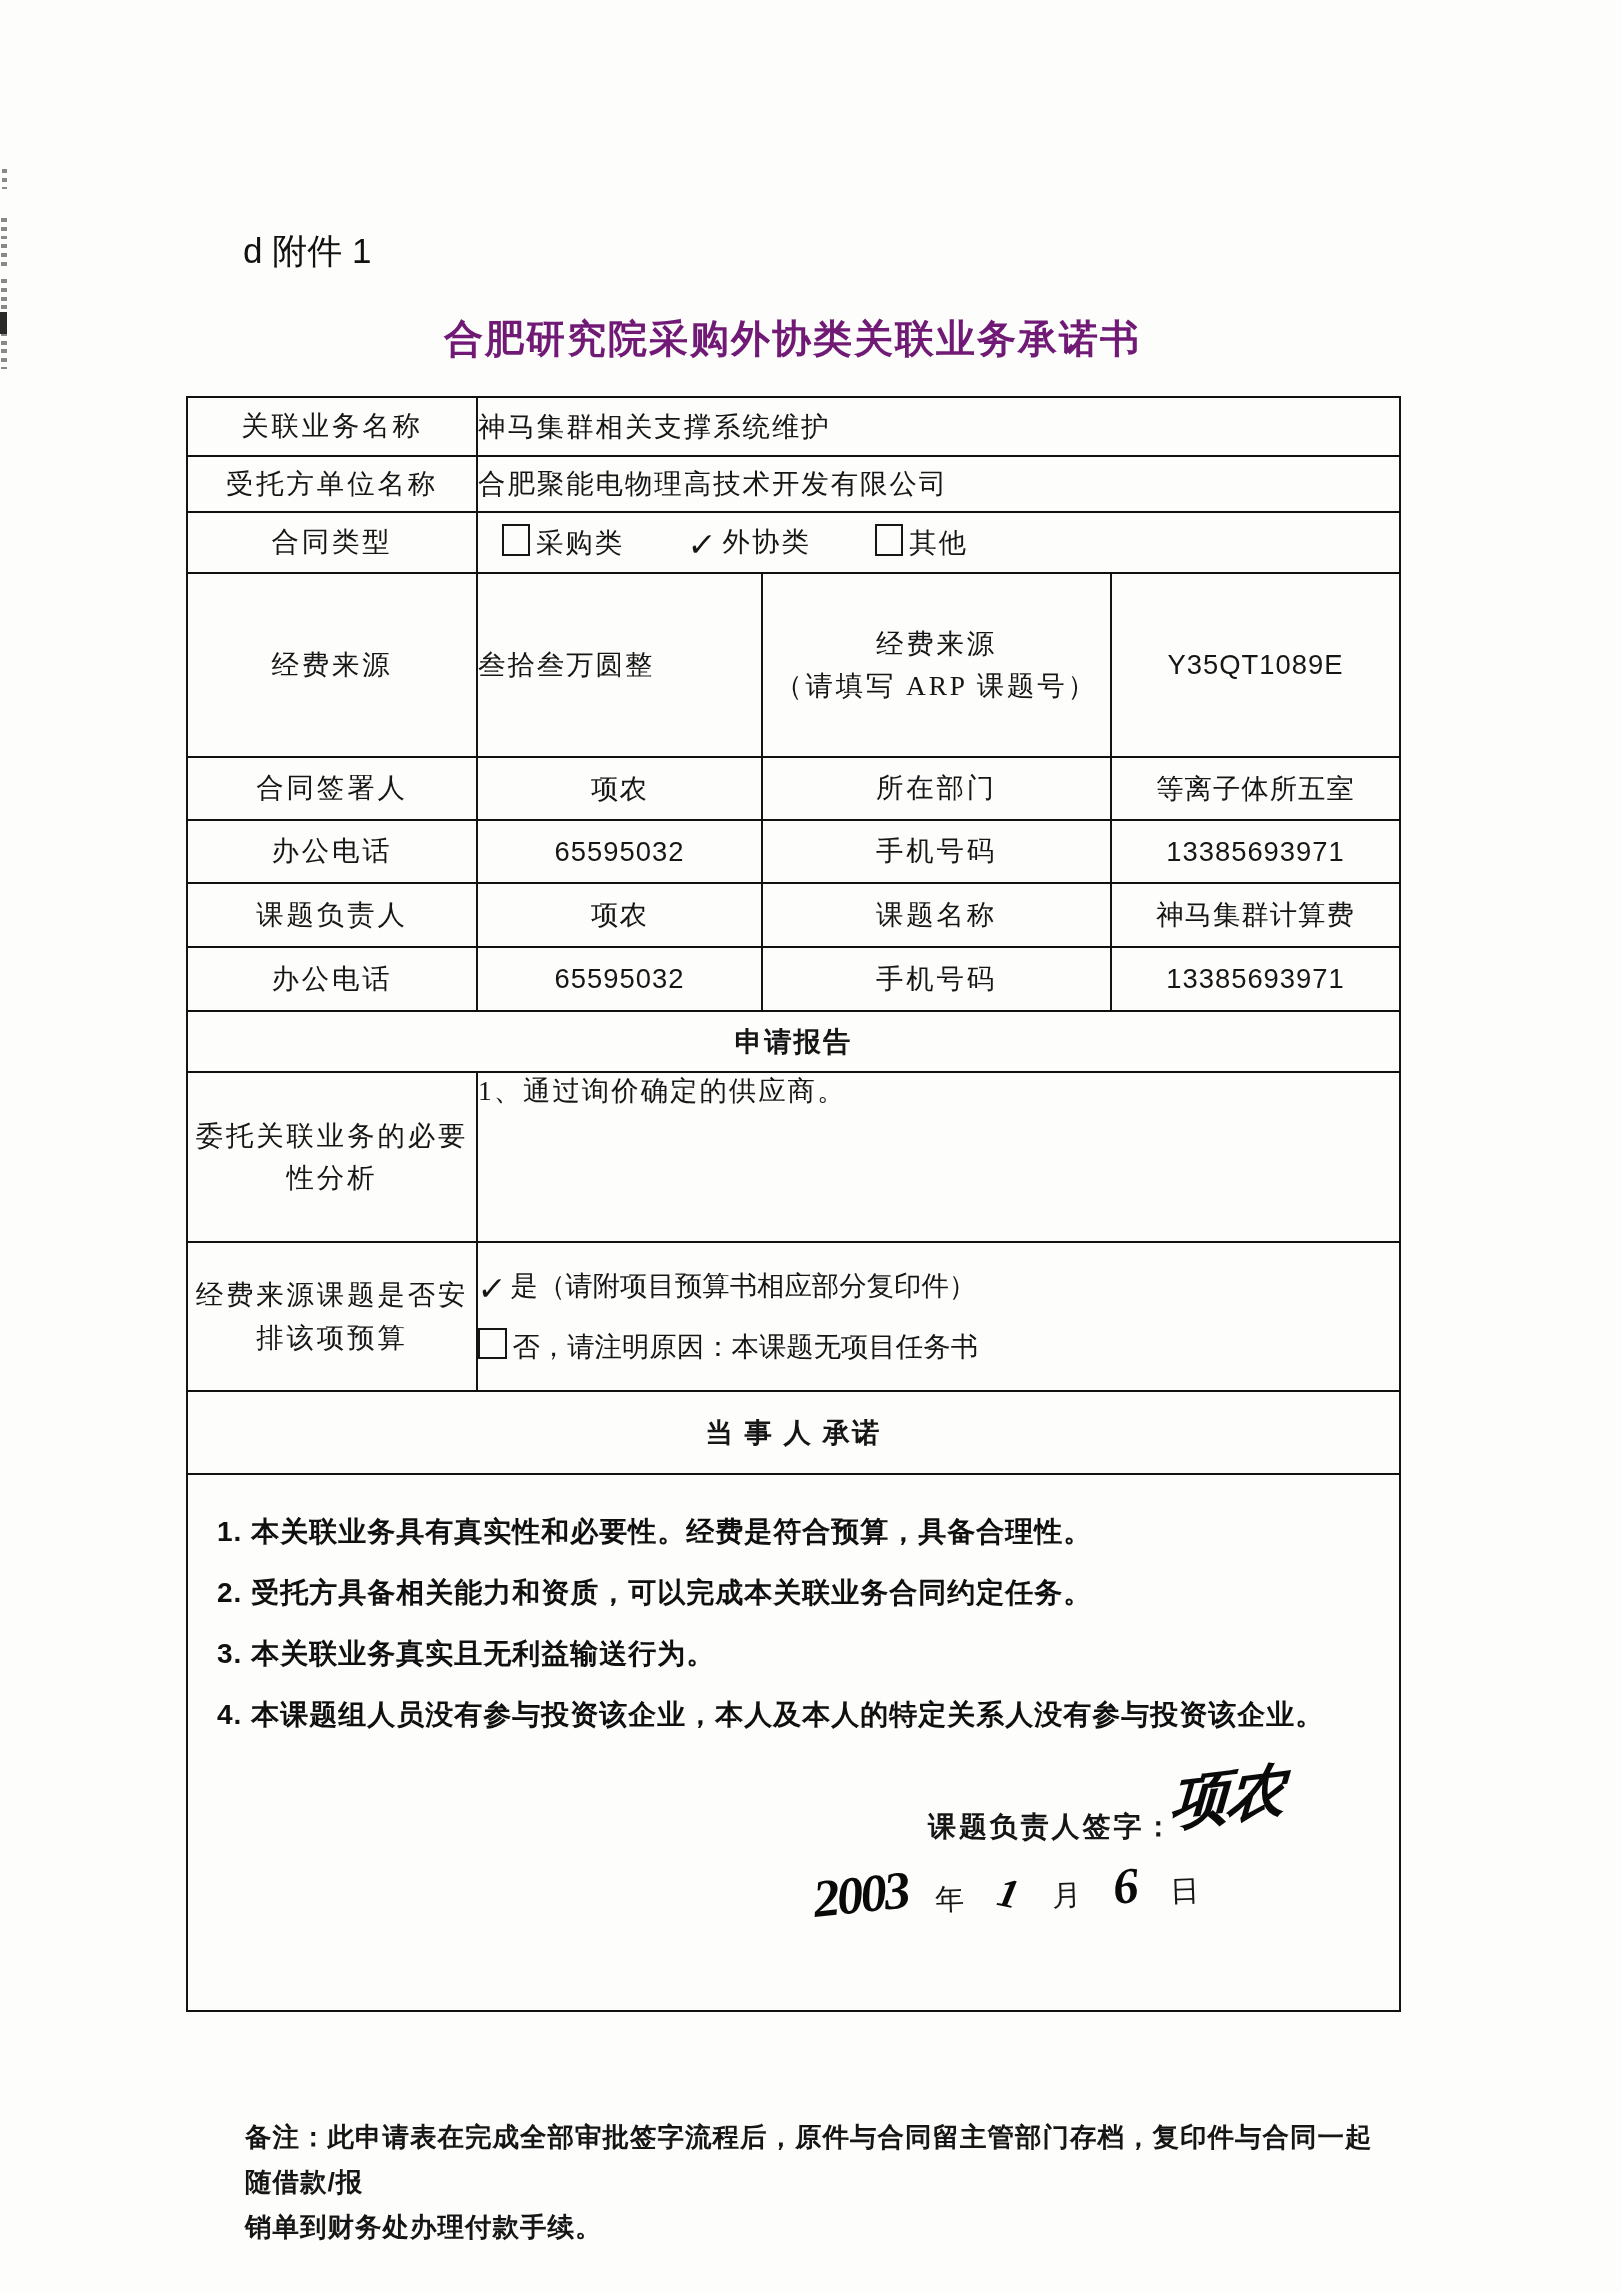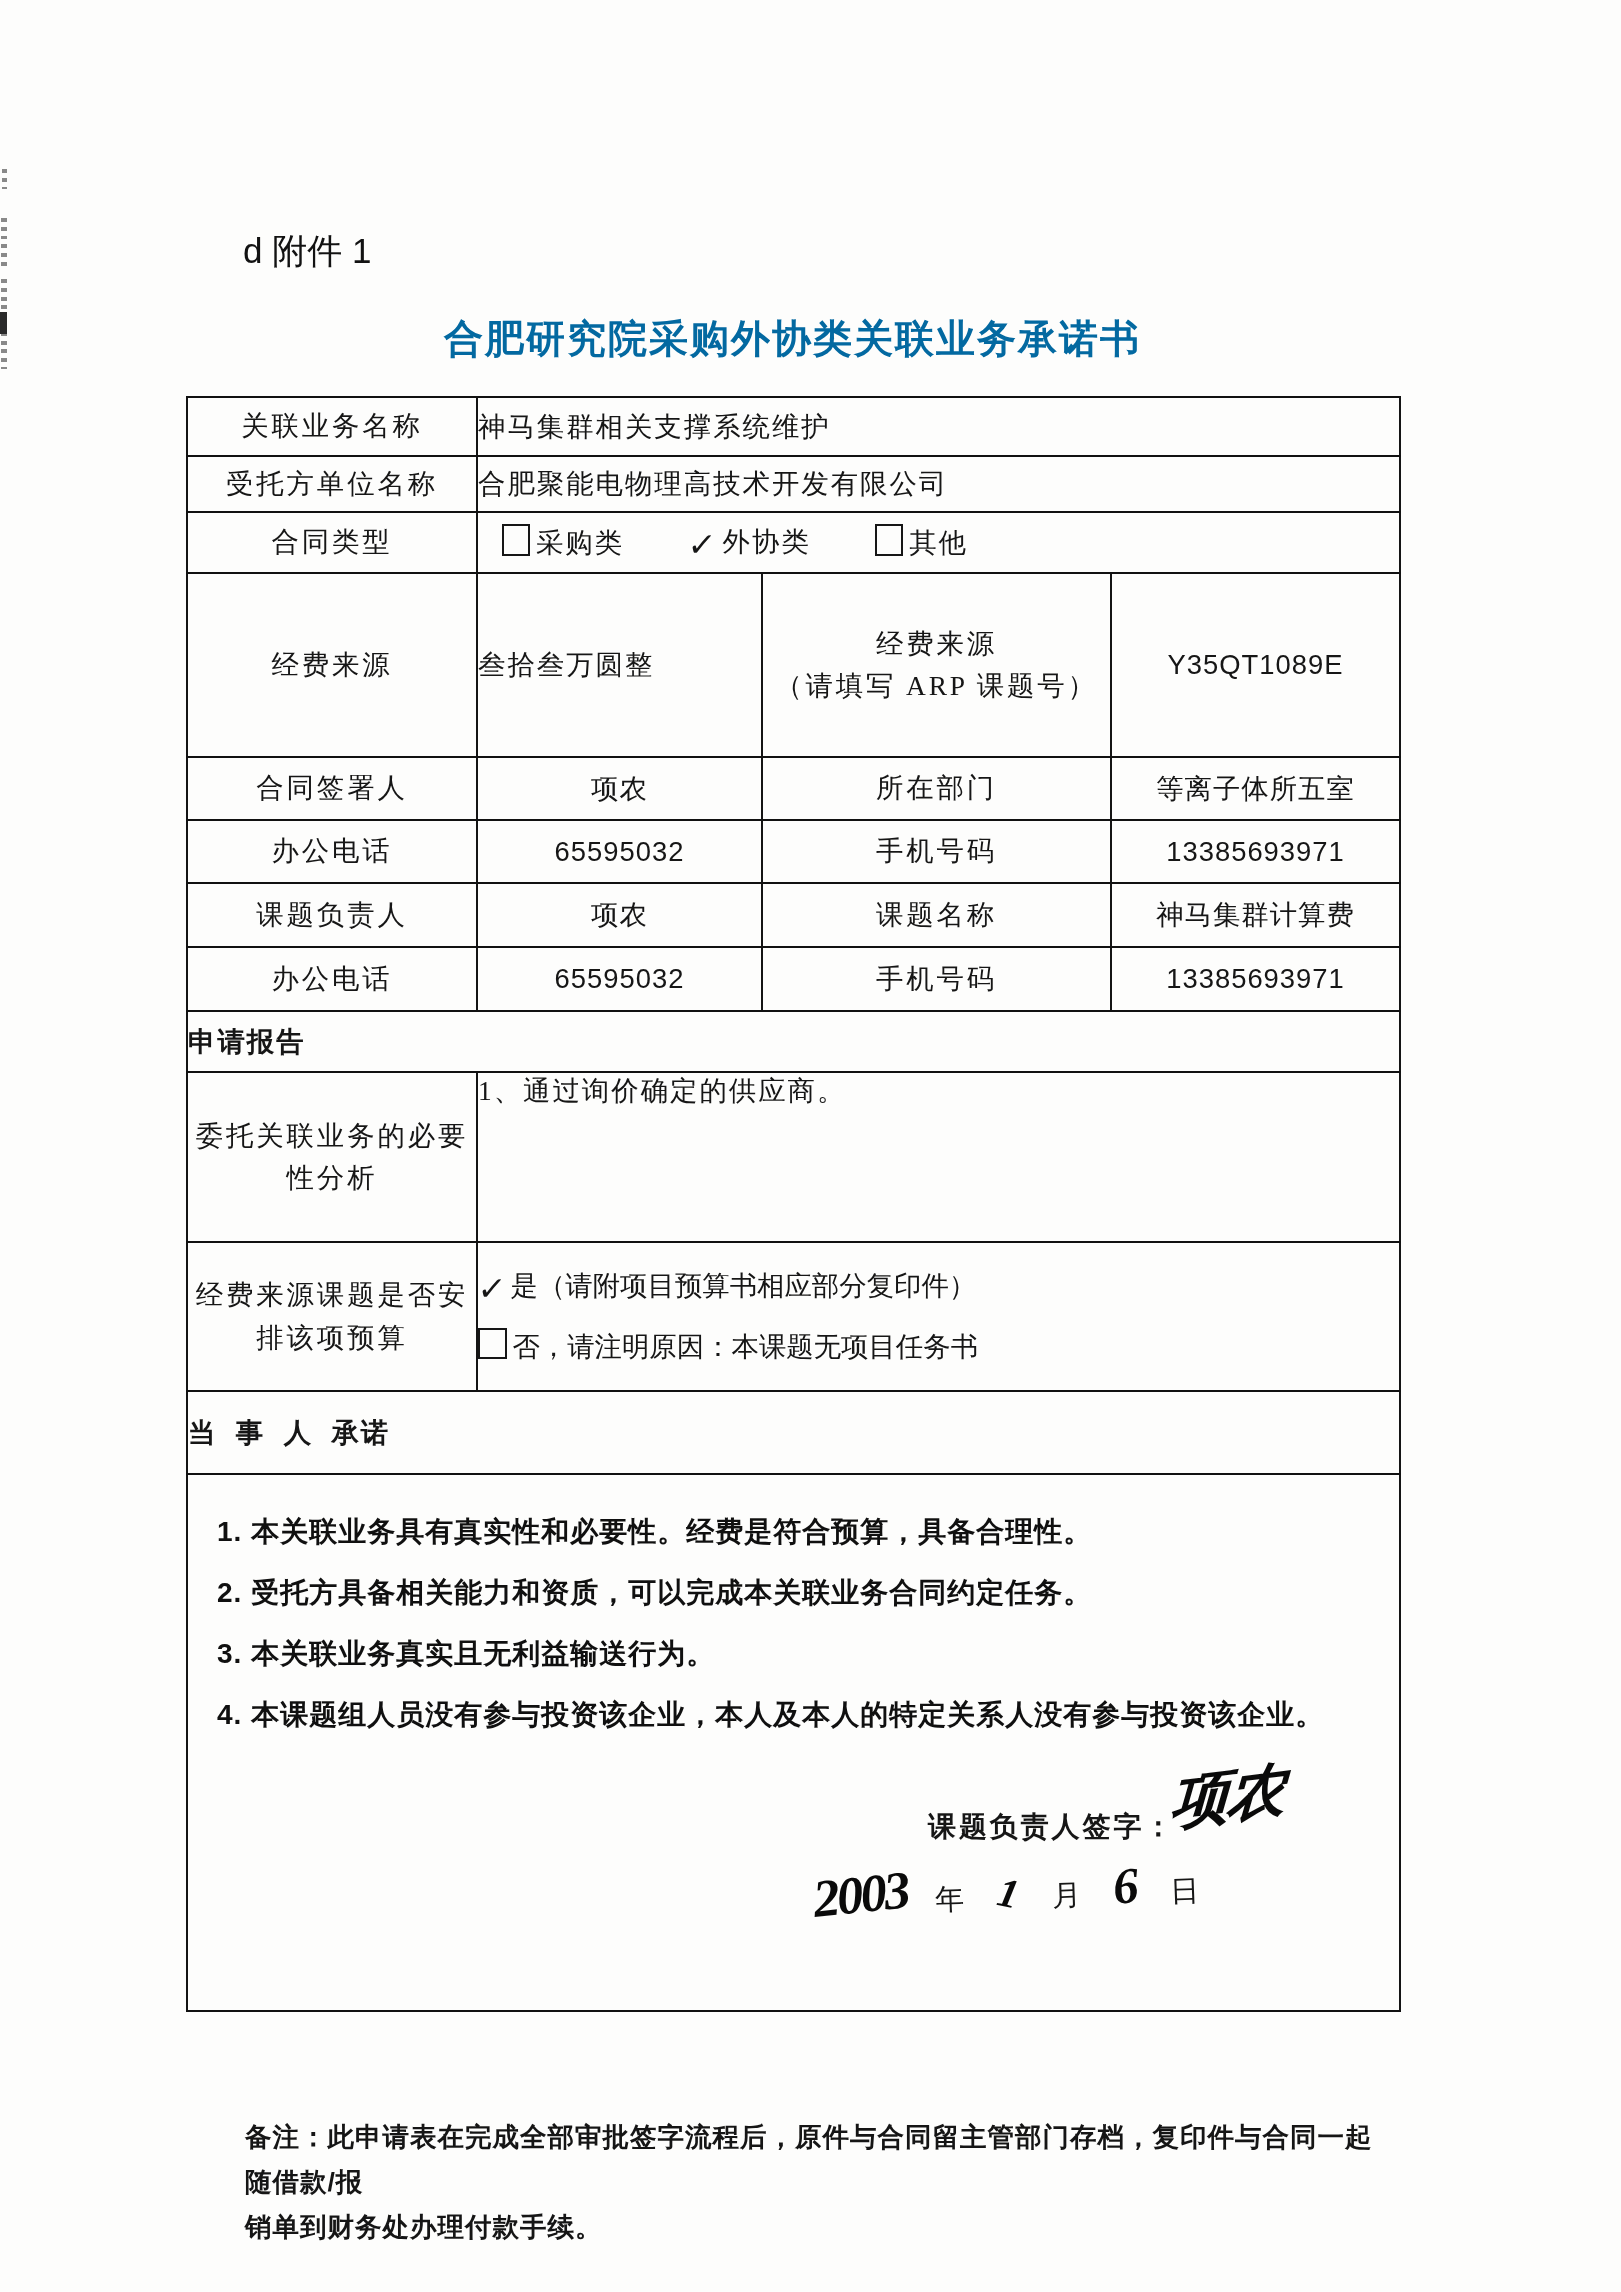--- a/index.html
+++ b/index.html
@@ -23,21 +23,21 @@
   .attachment-label{
     position:absolute;left:243px;top:228px;
     font-size:35px;font-family:"Liberation Sans",sans-serif;
     color:#121212;
   }
   .doc-title{
     position:absolute;left:186px;top:312px;width:1213px;
     text-align:center;
     font-size:39px;font-weight:bold;
     font-family:"Liberation Sans",sans-serif;
-    letter-spacing:2px;color:#0369a1;
+    letter-spacing:2px;color:#701a75;
   }
 
   table.form{
     position:absolute;left:186px;top:396px;
     width:1213px;
     border-collapse:collapse;table-layout:fixed;
     background:#fdfdfc;
   }
   table.form td{
     border-left:2px solid #141414;border-right:2px solid #141414;
@@ -46,22 +46,22 @@
     color:#161616;
   }
   table.form{border:2.9px solid #0f0f0f;padding-left:44px;}
   td.lbl{
     text-align:center;vertical-align:middle;
     letter-spacing:2.9px;line-height:1.55;white-space:pre-line;
   }
   td.val-left{vertical-align:middle;padding-left:25.5px;letter-spacing:2px;}
   td.val-center{text-align:center;vertical-align:middle;letter-spacing:1px;}
   td.section-header{
-    vertical-align:middle;
-    font-family:Liberation Mono, monospace;
+    text-align:center;vertical-align:middle;
+    font-family:Liberation Sans, sans-serif;
     font-weight:bold;font-size:30px;letter-spacing:2px;color:#0e0e0e;
   }
   .num{font-family:"Liberation Sans",sans-serif;font-size:29px;letter-spacing:1px;}
   .code{font-family:"Liberation Sans",sans-serif;font-size:30px;letter-spacing:1px;}
 
   
   .cb-box{
     display:inline-block;width:24.5px;height:27.4px;
     border:2.9px solid #161616;vertical-align:-3.9px;margin-right:5.9px;
     background:#fdfdfc;

